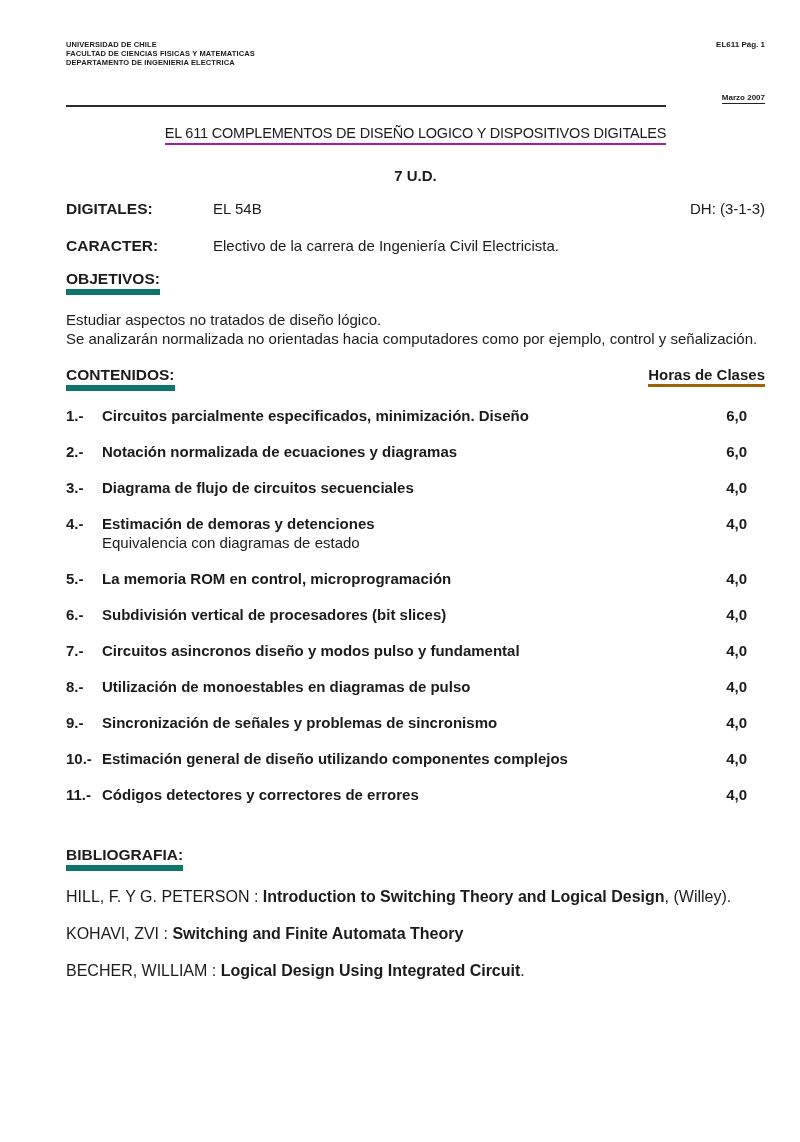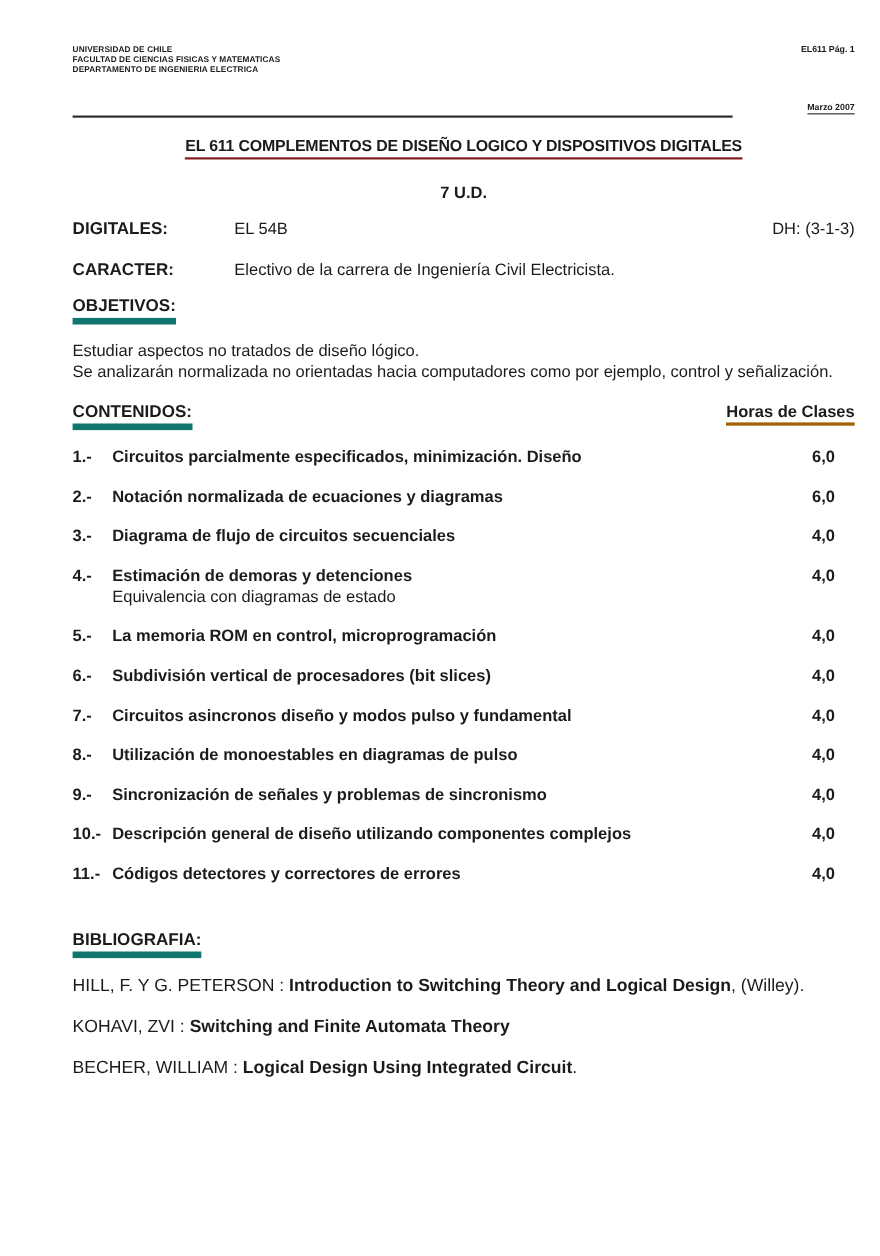--- a/index.html
+++ b/index.html
@@ -5,42 +5,42 @@
   * { box-sizing: border-box; }
   html, body { margin: 0; padding: 0; }
   body {
     width: 800px; height: 1142px;
     background: #ffffff;
     font-family: "Liberation Sans", sans-serif;
     color: #1b1b1b;
   }
   .page {
     width: 800px; height: 1142px;
-    padding: 40px 23px 0 66px;
+    padding: 40px 35px 0 66px;
     position: relative;
     overflow: hidden;
   }
 
   
   .doc-header { display: flex; justify-content: space-between; align-items: flex-start; }
   .header-left { font-size: 7.5px; font-weight: bold; line-height: 9px; letter-spacing: 0.1px; }
   .header-right { display: flex; flex-direction: column; align-items: flex-end; gap: 36px; }
   .course-page { font-size: 8px; font-weight: bold; }
   .doc-date {
     font-size: 8px; font-weight: bold; margin-top: 8px;
     border-bottom: 1.5px solid #222; padding-bottom: 1px;
   }
   .header-rule { height: 2px; background: #2b2b2b; margin-top: 1px; width: 600px; }
 
   
   .title-wrap { text-align: center; margin-top: 17px; }
   .doc-title {
     display: inline-block; margin: 0;
-    font-size: 14.5px; font-weight: bold; letter-spacing: -0.2px;
-    border-bottom: 2px solid #7f1d1d; padding-bottom: 2px;
+    font-size: 14.5px; font-weight: normal; letter-spacing: -0.2px;
+    border-bottom: 2px solid #a21caf; padding-bottom: 2px;
   }
   .credits { text-align: center; font-size: 15px; font-weight: bold; margin-top: 22px; }
 
   
   .field-row { display: flex; align-items: baseline; margin-top: 20px; font-size: 15px; line-height: 17px; }
   .field-row.first { margin-top: 16px; }
   .field-label { font-weight: bold; width: 147px; flex-shrink: 0; font-size: 15.5px; }
   .field-right { margin-left: auto; }
 
   
@@ -203,21 +203,21 @@
     <span class="ci-text">
       <span class="ci-title">Sincronización de señales y problemas de sincronismo</span>
 
     </span>
     <span class="ci-hours">4,0</span>
   </div>
 
   <div class="content-item">
     <span class="ci-num">10.-</span>
     <span class="ci-text">
-      <span class="ci-title">Descripción general de diseño utilizando componentes complejos</span>
+      <span class="ci-title">Estimación general de diseño utilizando componentes complejos</span>
 
     </span>
     <span class="ci-hours">4,0</span>
   </div>
 
   <div class="content-item">
     <span class="ci-num">11.-</span>
     <span class="ci-text">
       <span class="ci-title">Códigos detectores y correctores de errores</span>
 

